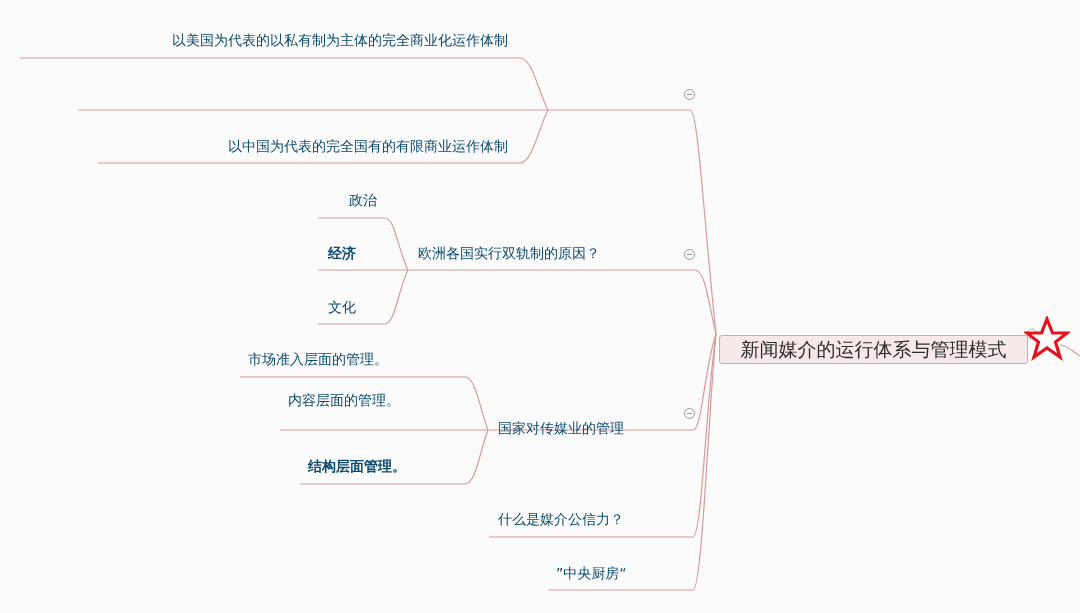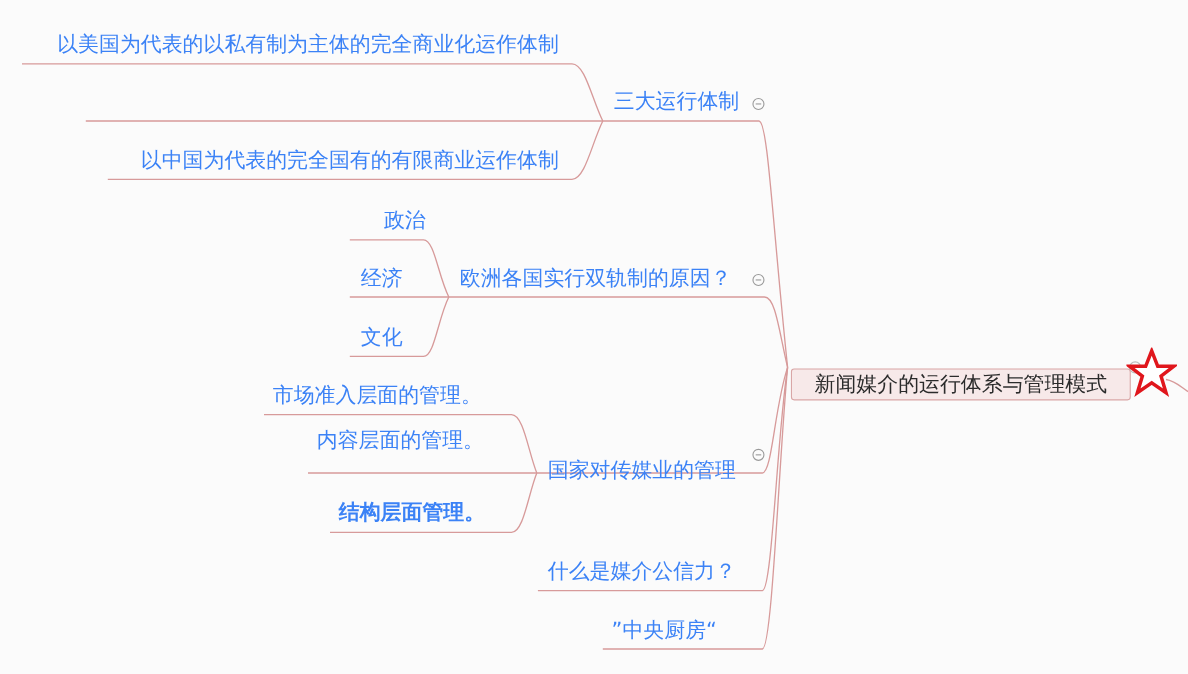--- a/index.html
+++ b/index.html
@@ -18,22 +18,22 @@
       background: #fbfbfb;
     }
     svg.links {
       position: absolute;
       left: 0; top: 0;
       width: 1080px; height: 613px;
       pointer-events: none;
     }
     .node {
       position: absolute;
-      font-size: 19px;
-      color: #3b82f6;
+      font-size: 14px;
+      color: #0c4a6e;
       white-space: nowrap;
       line-height: 24px;
       text-align: right;
       cursor: pointer;
     }
     .collapse {
       position: absolute;
       width: 11px;
       height: 11px;
       border: 1px solid #9a9a9a;
@@ -101,41 +101,38 @@
       <path d="M488,430 L693,430 C702,430 704,370 716,334"></path>
 
       <path d="M489,537 L693,537 C702,537 706,400 716,334"></path>
 
       <path d="M548,590 L693,590 C702,590 708,420 716,334"></path>
 
       <path d="M1060,345 C1068,346 1074,352 1080,356"></path>
     </g>
   </svg>
 
-  <div class="node" style="left:520px; top:80px; width:160px; text-align:left; padding-left:38px;">
-    <span>三大运行体制</span>
-  </div>
   <div class="collapse" style="left:684px; top:89px;"></div>
 
   <div class="node" style="left:28px; top:28px; width:480px;">
     <span>以美国为代表的以私有制为主体的完全商业化运作体制</span>
   </div>
   <div class="node" style="left:80px; top:134px; width:428px;">
     <span>以中国为代表的完全国有的有限商业运作体制</span>
   </div>
 
   <div class="node" style="left:418px; top:241px; text-align:center;">
     <span>欧洲各国实行双轨制的原因？</span>
   </div>
   <div class="collapse" style="left:684px; top:249px;"></div>
 
   <div class="node" style="left:328px; top:188px; text-align:left;margin-left:21px;">
     <span>政治</span>
   </div>
-  <div class="node" style="left:328px; top:241px; text-align:right;">
+  <div class="node" style="left:328px; top:241px; text-align:right;font-weight:bold;">
     <span>经济</span>
   </div>
   <div class="node" style="left:328px; top:295px; text-align:left;">
     <span>文化</span>
   </div>
 
   <div class="node" style="left:498px; top:400px; text-align:left;margin-top:16px;">
     <span>国家对传媒业的管理</span>
   </div>
   <div class="collapse" style="left:684px; top:408px;"></div>

